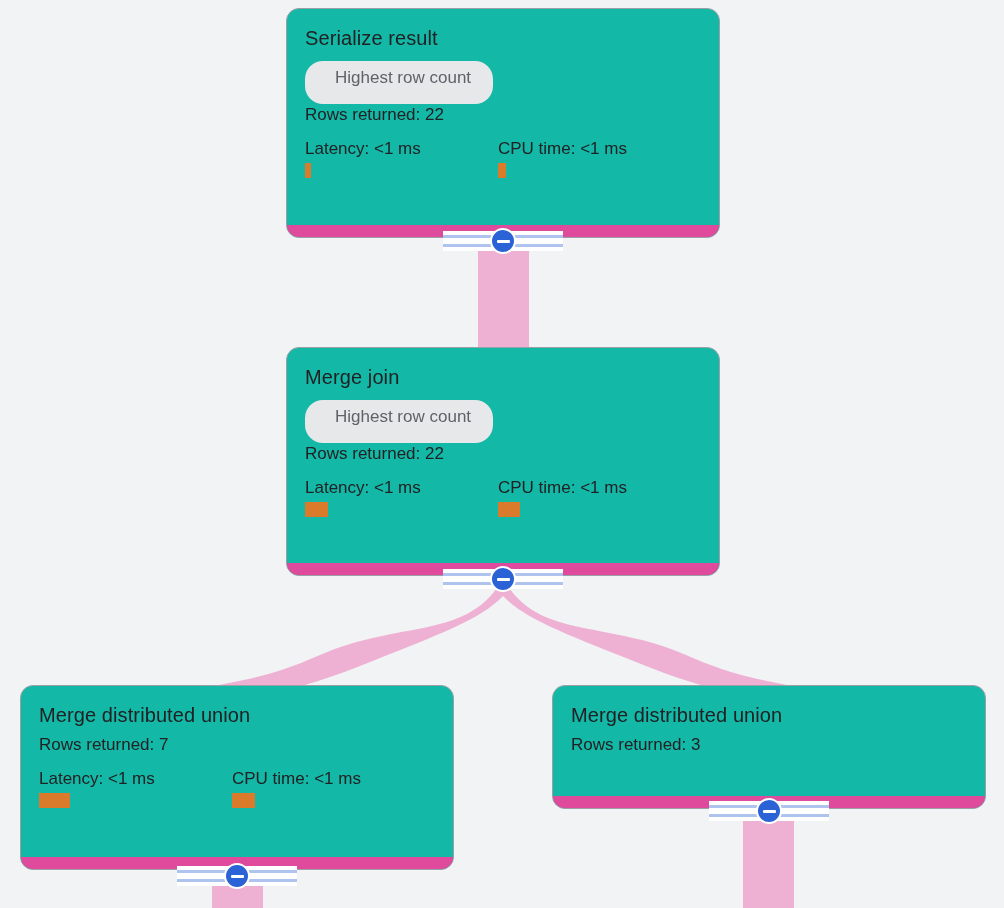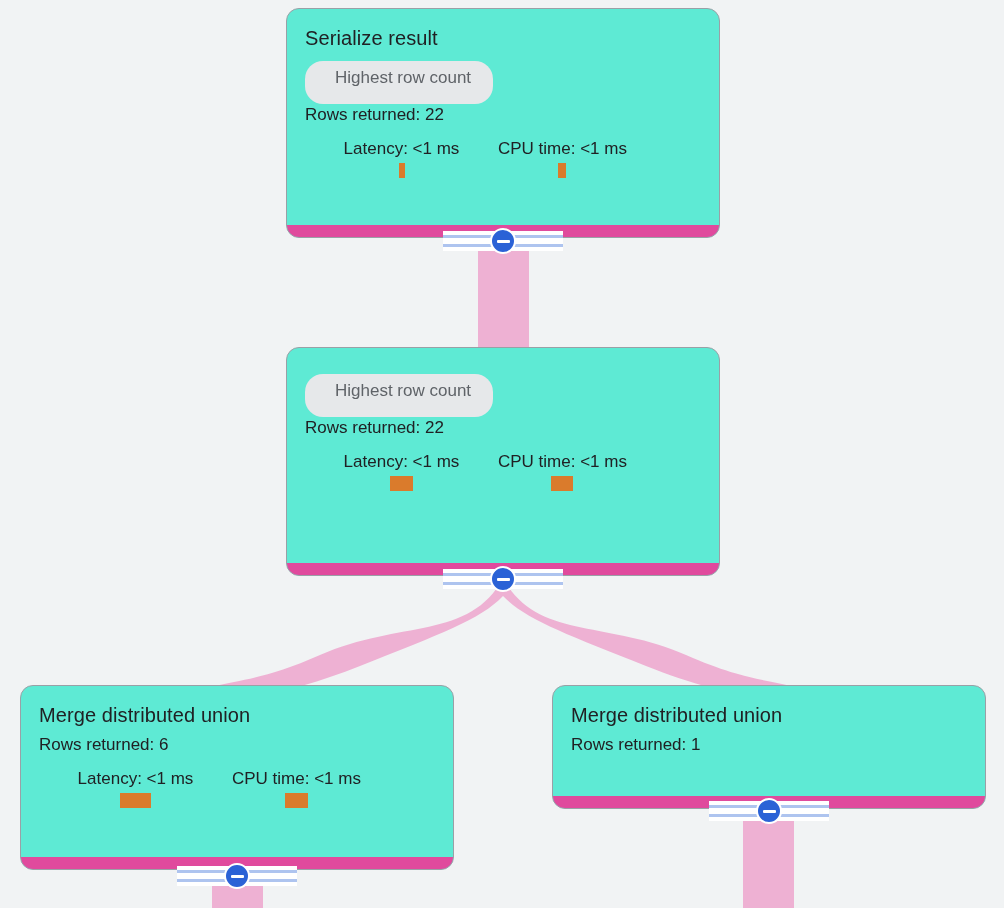--- a/index.html
+++ b/index.html
@@ -31,21 +31,21 @@
     width: 1004px;
     height: 908px;
     z-index: 1;
     pointer-events: none;
   }
 
   
   .node-card {
     position: absolute;
     z-index: 3;
-    background: #5eead4;
+    background: #14b8a6;
     border: 1px solid #9aa0a6;
     border-radius: 13px;
     overflow: hidden;
     display: flex;
     flex-direction: column;
   }
   .node-body {
     flex: 1 1 auto;
     padding: 16px 18px 10px 18px;
     display: flex;
@@ -79,21 +79,20 @@
     margin-top: 0;
     white-space: nowrap;
   }
   .metrics-row {
     display: flex;
     margin-top: 12px;
   }
   .metric {
     display: flex;
     flex-direction: column;
-    align-items: center;
   }
   .metric-label {
     font-size: 17px;
     color: #202124;
     line-height: 21px;
     white-space: nowrap;
   }
   .metric-bar {
     margin-top: 4px;
     height: 15px;
@@ -205,20 +204,21 @@
     <div class="node-footer-bar"></div>
   </div>
 
   <div class="collapse-toggle" style="left:443px; top:228px;">
     <span class="toggle-rails"></span>
     <span class="toggle-circle"></span>
   </div>
 
   <div class="node-card" style="left:286px; top:347px; width:434px; height:229px;">
     <div class="node-body">
+      <div class="node-title">Merge join</div>
       <div class="node-badge">Highest row count</div>
       <div class="node-rows">Rows returned: 22</div>
       <div class="metrics-row">
         <div class="metric" style="width:193px;">
           <span class="metric-label">Latency: &lt;1 ms</span>
           <span class="metric-bar" style="width:23px;"></span>
         </div>
         <div class="metric">
           <span class="metric-label">CPU time: &lt;1 ms</span>
           <span class="metric-bar" style="width:22px;"></span>
@@ -229,21 +229,21 @@
   </div>
 
   <div class="collapse-toggle" style="left:443px; top:566px;">
     <span class="toggle-rails"></span>
     <span class="toggle-circle"></span>
   </div>
 
   <div class="node-card" style="left:20px; top:685px; width:434px; height:185px;">
     <div class="node-body">
       <div class="node-title">Merge distributed union</div>
-      <div class="node-rows" style="margin-top:6px;">Rows returned: 6</div>
+      <div class="node-rows" style="margin-top:6px;">Rows returned: 7</div>
       <div class="metrics-row">
         <div class="metric" style="width:193px;">
           <span class="metric-label">Latency: &lt;1 ms</span>
           <span class="metric-bar" style="width:31px;"></span>
         </div>
         <div class="metric">
           <span class="metric-label">CPU time: &lt;1 ms</span>
           <span class="metric-bar" style="width:23px;"></span>
         </div>
       </div>
@@ -252,21 +252,21 @@
   </div>
 
   <div class="collapse-toggle" style="left:177px; top:863px;">
     <span class="toggle-rails"></span>
     <span class="toggle-circle"></span>
   </div>
 
   <div class="node-card" style="left:552px; top:685px; width:434px; height:124px;">
     <div class="node-body">
       <div class="node-title">Merge distributed union</div>
-      <div class="node-rows" style="margin-top:6px;">Rows returned: 1</div>
+      <div class="node-rows" style="margin-top:6px;">Rows returned: 3</div>
     </div>
     <div class="node-footer-bar"></div>
   </div>
 
   <div class="collapse-toggle" style="left:709px; top:798px;">
     <span class="toggle-rails"></span>
     <span class="toggle-circle"></span>
   </div>
 
 </div>

